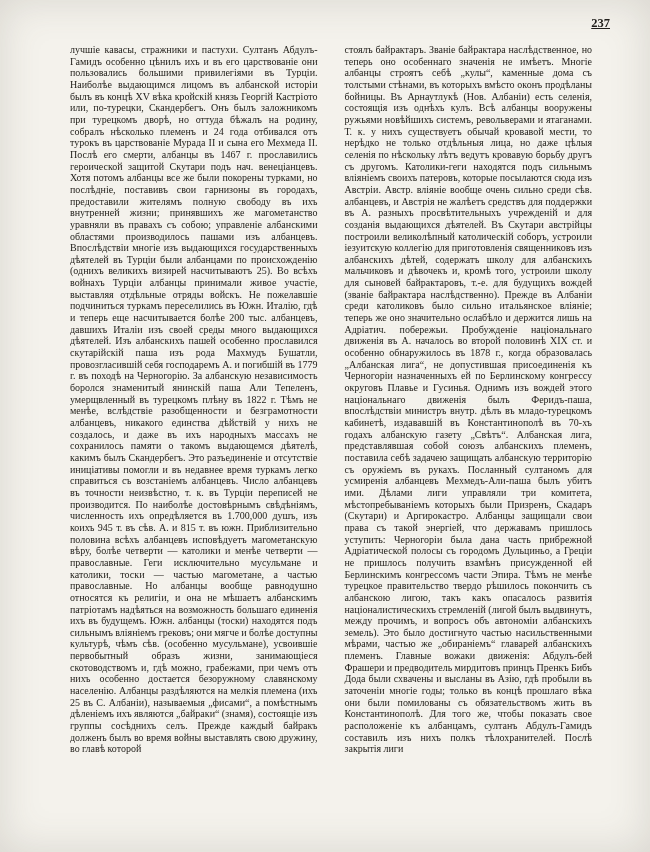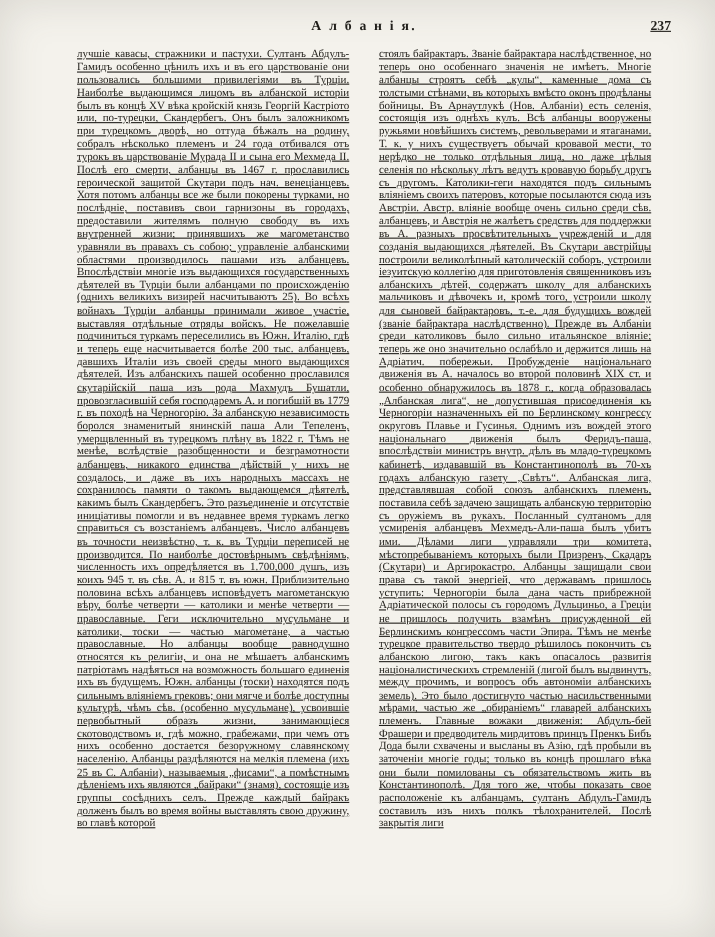--- a/index.html
+++ b/index.html
@@ -28,41 +28,39 @@
   }
   .pagenum{
     position:absolute;right:-18px;top:0;
     font-weight:bold;
     font-size:12.5px;
     text-decoration:underline;
   }
   .columns{
     display:flex;
     gap:27px;
-    text-decoration:underline;
   }
   .col{
     width:253px;
     font-size:10px;
     line-height:11.65px;
     text-align:justify;
     text-justify:inter-word;
     hyphens:auto;
     -webkit-hyphens:auto;
     word-spacing:-0.2px;
     color:#24221d;
   }
 </style>
 </head>
 <body>
 
 <div class="page">
 
   <div class="runhead">
-    <div class="runtitle">А л б а н і я.</div>
     <div class="pagenum">237</div>
   </div>
 
   <div class="columns">
     <div class="col" lang="ru">лучшіе кавасы, стражники и пастухи. Султанъ Абдулъ-Гамидъ особенно цѣнилъ ихъ и въ его царствованіе они пользовались большими привилегіями въ Турціи. Наиболѣе выдающимся лицомъ въ албанской исторіи былъ въ концѣ XV вѣка кройскій князь Георгій Кастріото или, по-турецки, Скандербегъ. Онъ былъ заложникомъ при турецкомъ дворѣ, но оттуда бѣжалъ на родину, собралъ нѣсколько племенъ и 24 года отбивался отъ турокъ въ царствованіе Мурада II и сына его Мехмеда II. Послѣ его смерти, албанцы въ 1467 г. прославились героической защитой Скутари подъ нач. венеціанцевъ. Хотя потомъ албанцы все же были покорены турками, но послѣдніе, поставивъ свои гарнизоны въ городахъ, предоставили жителямъ полную свободу въ ихъ внутренней жизни; принявшихъ же магометанство уравняли въ правахъ съ собою; управленіе албанскими областями производилось пашами изъ албанцевъ. Впослѣдствіи многіе изъ выдающихся государственныхъ дѣятелей въ Турціи были албанцами по происхожденію (однихъ великихъ визирей насчитываютъ 25). Во всѣхъ войнахъ Турціи албанцы принимали живое участіе, выставляя отдѣльные отряды войскъ. Не пожелавшіе подчиниться туркамъ переселились въ Южн. Италію, гдѣ и теперь еще насчитывается болѣе 200 тыс. албанцевъ, давшихъ Италіи изъ своей среды много выдающихся дѣятелей. Изъ албанскихъ пашей особенно прославился скутарійскій паша изъ рода Махмудъ Бушатли, провозгласившій себя господаремъ А. и погибшій въ 1779 г. въ походѣ на Черногорію. За албанскую независимость боролся знаменитый янинскій паша Али Тепеленъ, умерщвленный въ турецкомъ плѣну въ 1822 г. Тѣмъ не менѣе, вслѣдствіе разобщенности и безграмотности албанцевъ, никакого единства дѣйствій у нихъ не создалось, и даже въ ихъ народныхъ массахъ не сохранилось памяти о такомъ выдающемся дѣятелѣ, какимъ былъ Скандербегъ. Это разъединеніе и отсутствіе иниціативы помогли и въ недавнее время туркамъ легко справиться съ возстаніемъ албанцевъ. Число албанцевъ въ точности неизвѣстно, т. к. въ Турціи переписей не производится. По наиболѣе достовѣрнымъ свѣдѣніямъ, численность ихъ опредѣляется въ 1.700,000 душъ, изъ коихъ 945 т. въ сѣв. А. и 815 т. въ южн. Приблизительно половина всѣхъ албанцевъ исповѣдуетъ магометанскую вѣру, болѣе четверти — католики и менѣе четверти — православные. Геги исключительно мусульмане и католики, тоски — частью магометане, а частью православные. Но албанцы вообще равнодушно относятся къ религіи, и она не мѣшаетъ албанскимъ патріотамъ надѣяться на возможность большаго единенія ихъ въ будущемъ. Южн. албанцы (тоски) находятся подъ сильнымъ вліяніемъ грековъ; они мягче и болѣе доступны культурѣ, чѣмъ сѣв. (особенно мусульмане), усвоившіе первобытный образъ жизни, занимающіеся скотоводствомъ и, гдѣ можно, грабежами, при чемъ отъ нихъ особенно достается безоружному славянскому населенію. Албанцы раздѣляются на мелкія племена (ихъ 25 въ С. Албаніи), называемыя „фисами“, а помѣстнымъ дѣленіемъ ихъ являются „байраки“ (знамя), состоящіе изъ группы сосѣднихъ селъ. Прежде каждый байракъ долженъ былъ во время войны выставлять свою дружину, во главѣ которой</div>
     <div class="col" lang="ru">стоялъ байрактаръ. Званіе байрактара наслѣдственное, но теперь оно особеннаго значенія не имѣетъ. Многіе албанцы строятъ себѣ „кулы“, каменные дома съ толстыми стѣнами, въ которыхъ вмѣсто оконъ продѣланы бойницы. Въ Арнаутлукѣ (Нов. Албаніи) есть селенія, состоящія изъ однѣхъ кулъ. Всѣ албанцы вооружены ружьями новѣйшихъ системъ, револьверами и ятаганами. Т. к. у нихъ существуетъ обычай кровавой мести, то нерѣдко не только отдѣльныя лица, но даже цѣлыя селенія по нѣскольку лѣтъ ведутъ кровавую борьбу другъ съ другомъ. Католики-геги находятся подъ сильнымъ вліяніемъ своихъ патеровъ, которые посылаются сюда изъ Австріи. Австр. вліяніе вообще очень сильно среди сѣв. албанцевъ, и Австрія не жалѣетъ средствъ для поддержки въ А. разныхъ просвѣтительныхъ учрежденій и для созданія выдающихся дѣятелей. Въ Скутари австрійцы построили великолѣпный католическій соборъ, устроили іезуитскую коллегію для приготовленія священниковъ изъ албанскихъ дѣтей, содержатъ школу для албанскихъ мальчиковъ и дѣвочекъ и, кромѣ того, устроили школу для сыновей байрактаровъ, т.-е. для будущихъ вождей (званіе байрактара наслѣдственно). Прежде въ Албаніи среди католиковъ было сильно итальянское вліяніе; теперь же оно значительно ослабѣло и держится лишь на Адріатич. побережьи. Пробужденіе національнаго движенія въ А. началось во второй половинѣ XIX ст. и особенно обнаружилось въ 1878 г., когда образовалась „Албанская лига“, не допустившая присоединенія къ Черногоріи назначенныхъ ей по Берлинскому конгрессу округовъ Плавье и Гусинья. Однимъ изъ вождей этого національнаго движенія былъ Феридъ-паша, впослѣдствіи министръ внутр. дѣлъ въ младо-турецкомъ кабинетѣ, издававшій въ Константинополѣ въ 70-хъ годахъ албанскую газету „Свѣтъ“. Албанская лига, представлявшая собой союзъ албанскихъ племенъ, поставила себѣ задачею защищать албанскую территорію съ оружіемъ въ рукахъ. Посланный султаномъ для усмиренія албанцевъ Мехмедъ-Али-паша былъ убитъ ими. Дѣлами лиги управляли три комитета, мѣстопребываніемъ которыхъ были Призренъ, Скадаръ (Скутари) и Аргирокастро. Албанцы защищали свои права съ такой энергіей, что державамъ пришлось уступить: Черногоріи была дана часть прибрежной Адріатической полосы съ городомъ Дульциньо, а Греціи не пришлось получить взамѣнъ присужденной ей Берлинскимъ конгрессомъ части Эпира. Тѣмъ не менѣе турецкое правительство твердо рѣшилось покончить съ албанскою лигою, такъ какъ опасалось развитія націоналистическихъ стремленій (лигой былъ выдвинутъ, между прочимъ, и вопросъ объ автономіи албанскихъ земель). Это было достигнуто частью насильственными мѣрами, частью же „обираніемъ“ главарей албанскихъ племенъ. Главные вожаки движенія: Абдулъ-бей Фрашери и предводитель мирдитовъ принцъ Пренкъ Бибъ Дода были схвачены и высланы въ Азію, гдѣ пробыли въ заточеніи многіе годы; только въ концѣ прошлаго вѣка они были помилованы съ обязательствомъ жить въ Константинополѣ. Для того же, чтобы показать свое расположеніе къ албанцамъ, султанъ Абдулъ-Гамидъ составилъ изъ нихъ полкъ тѣлохранителей. Послѣ закрытія лиги</div>
   </div>
 
 </div>
 

